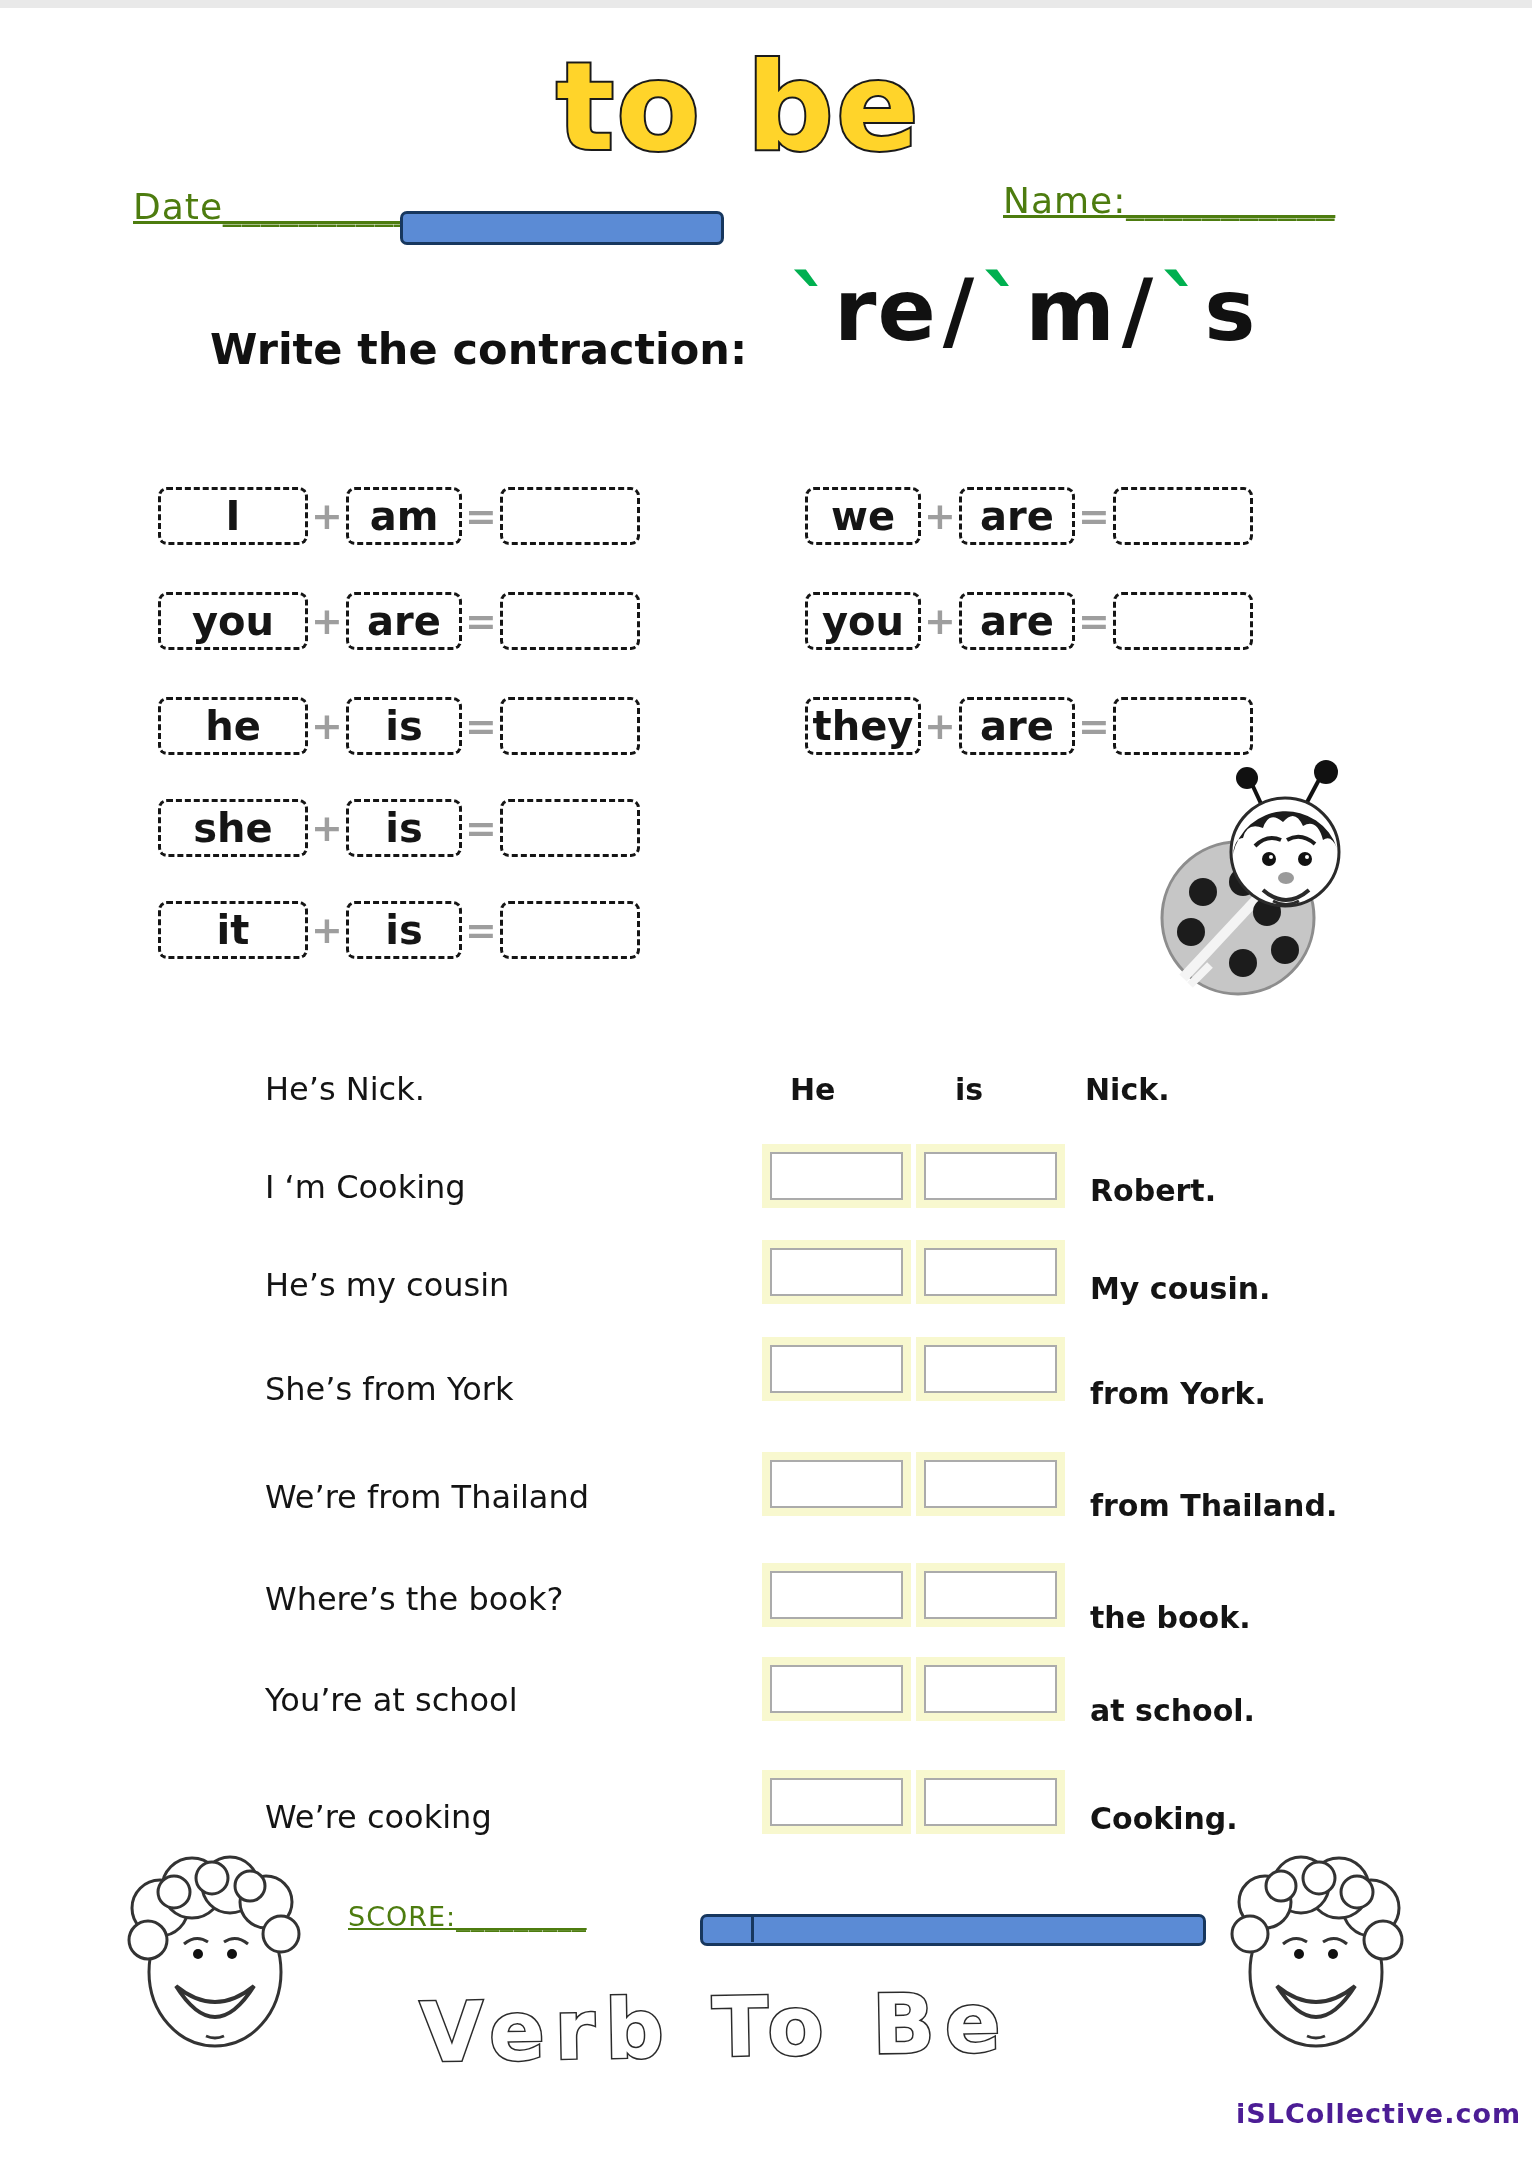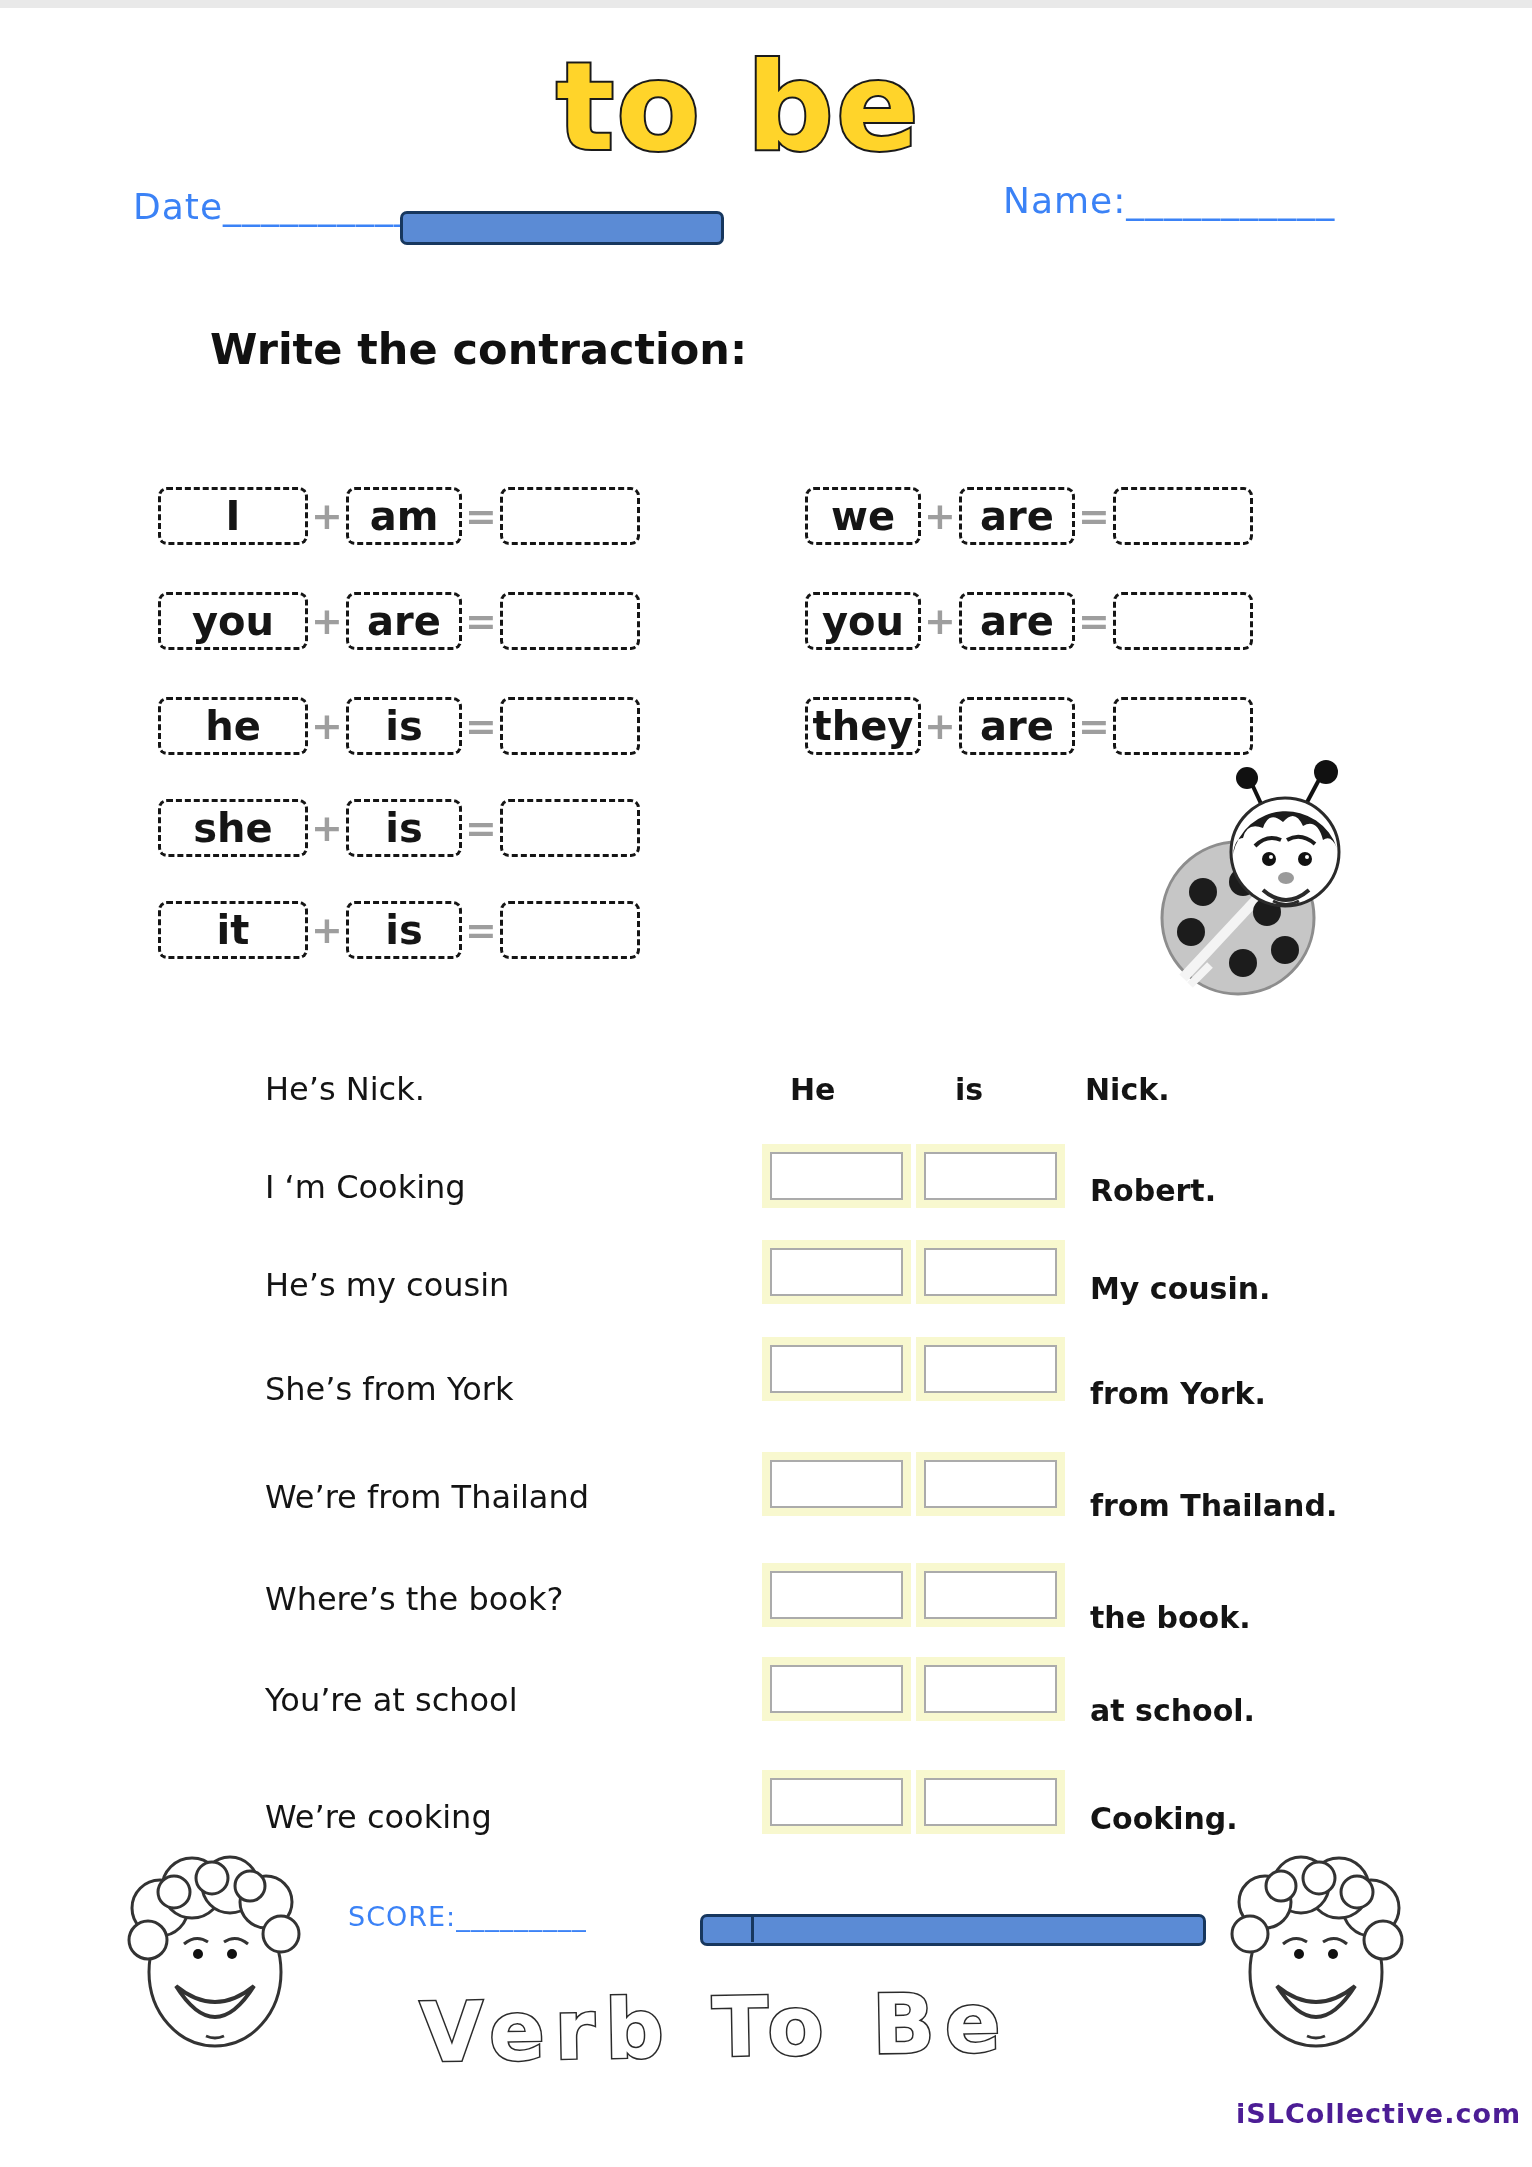--- a/index.html
+++ b/index.html
@@ -6,21 +6,21 @@
   .page{position:relative;width:1532px;height:2167px;background:#ffffff;margin:8px auto;
         font-family:"DejaVu Sans","Liberation Sans",sans-serif;overflow:hidden;}
   .abs{position:absolute;}
 
   
   .title{left:556px;top:28px;font-size:122px;font-weight:bold;color:#FFD42A;
          -webkit-text-stroke:4px #1a1a1a;paint-order:stroke fill;letter-spacing:2px;
          font-family:"DejaVu Sans",sans-serif;}
 
   
-  .orange{color:#3b82f6;font-size:36px;letter-spacing:1px;}
+  .orange{color:#4d7c0f;font-size:36px;letter-spacing:1px;text-decoration:underline;}
   .date-label{left:133px;top:178px;}
   .name-label{left:1003px;top:172px;}
   .score-label{left:348px;top:1893px;font-size:27px;}
 
   
   .bluebar{background:#5B8BD5;border:3px solid #17375E;border-radius:7px;}
   .bar-top{left:400px;top:203px;width:318px;height:28px;}
   .bar-bottom{left:700px;top:1906px;width:500px;height:26px;}
   .bar-divider{position:absolute;left:48px;top:-1px;width:3px;height:26px;background:#17375E;}
 
@@ -63,20 +63,22 @@
 <body>
 
 <div class="page">
 
   <div class="abs title">to be</div>
   <div class="abs orange date-label">Date____________</div>
   <div class="abs bluebar bar-top"></div>
   <div class="abs orange name-label">Name:___________</div>
 
   <div class="abs instruction">Write the contraction:</div>
+  <div class="abs hint"><span class="apos">`</span><span>re</span><span class="sep">/</span><span class="apos">`</span><span>m</span><span class="sep">/</span><span class="apos">`</span><span>s</span>
+  </div>
 
   <div class="crow" style="left:158px;top:476px">
     <div class="wbox w-wide">
         <span>I</span>
       </div>
     <span class="op">+</span>
     <div class="wbox w-std">
         <span>am</span>
       </div>
     <span class="op">=</span>

